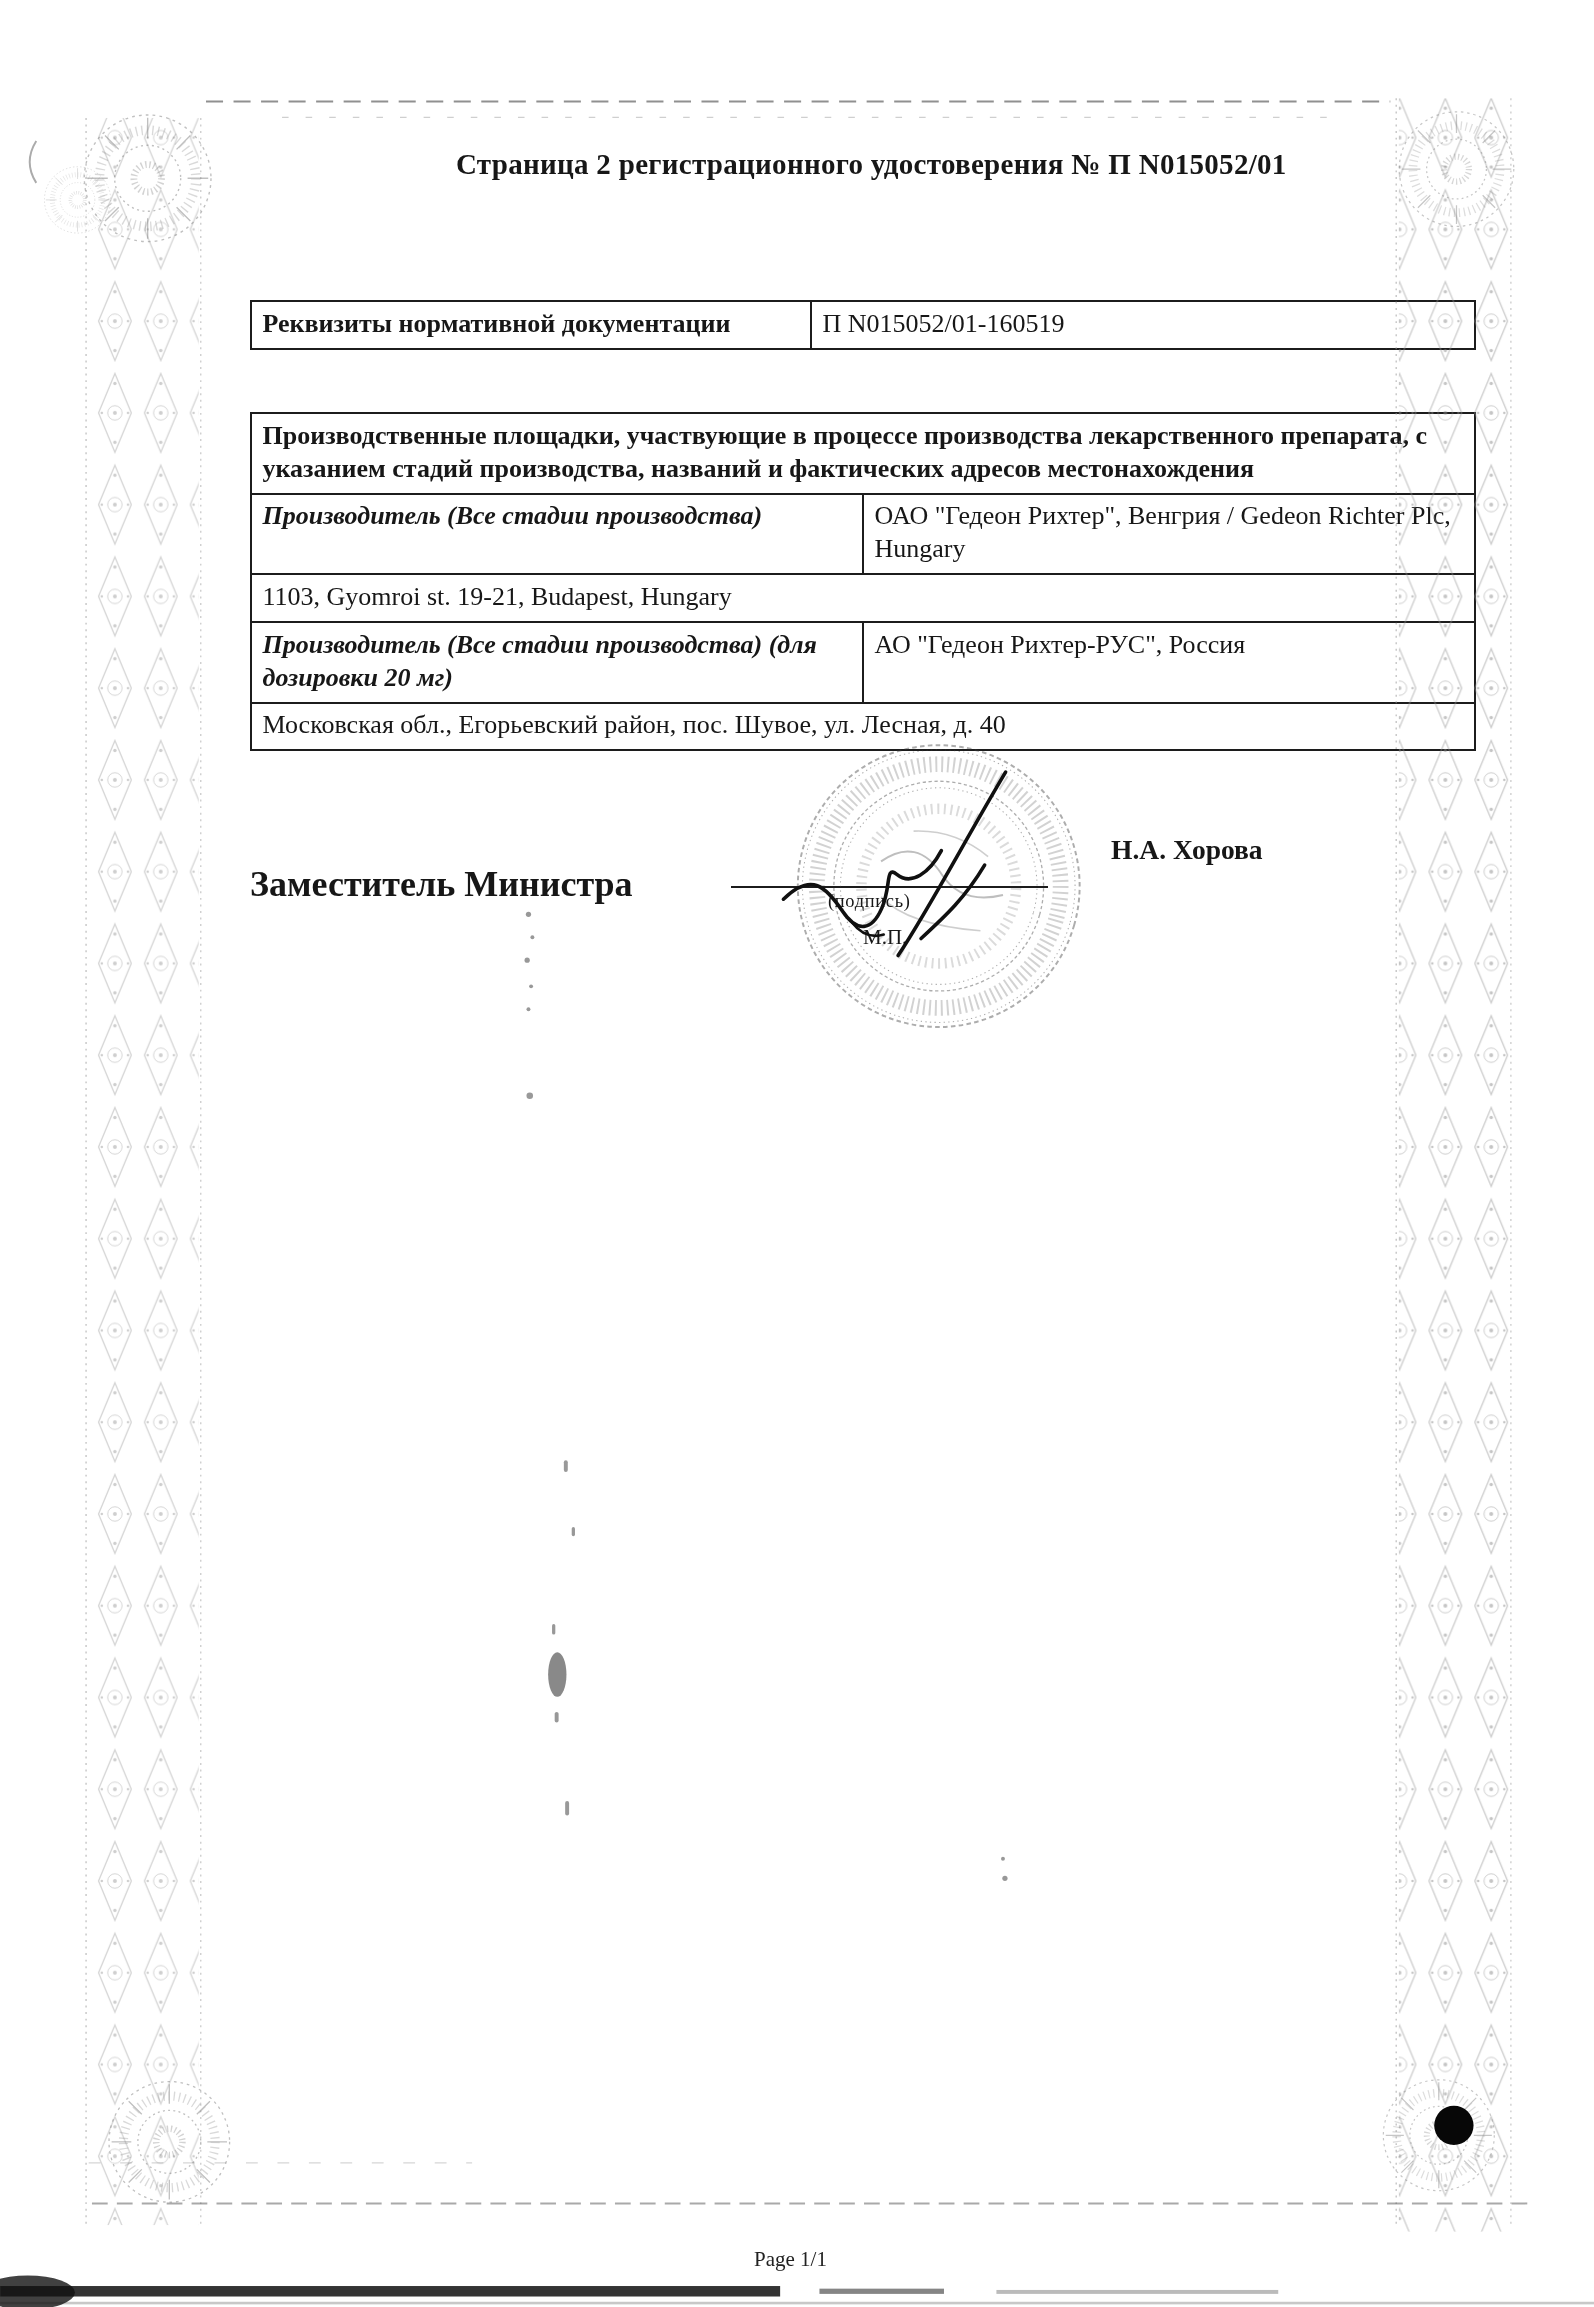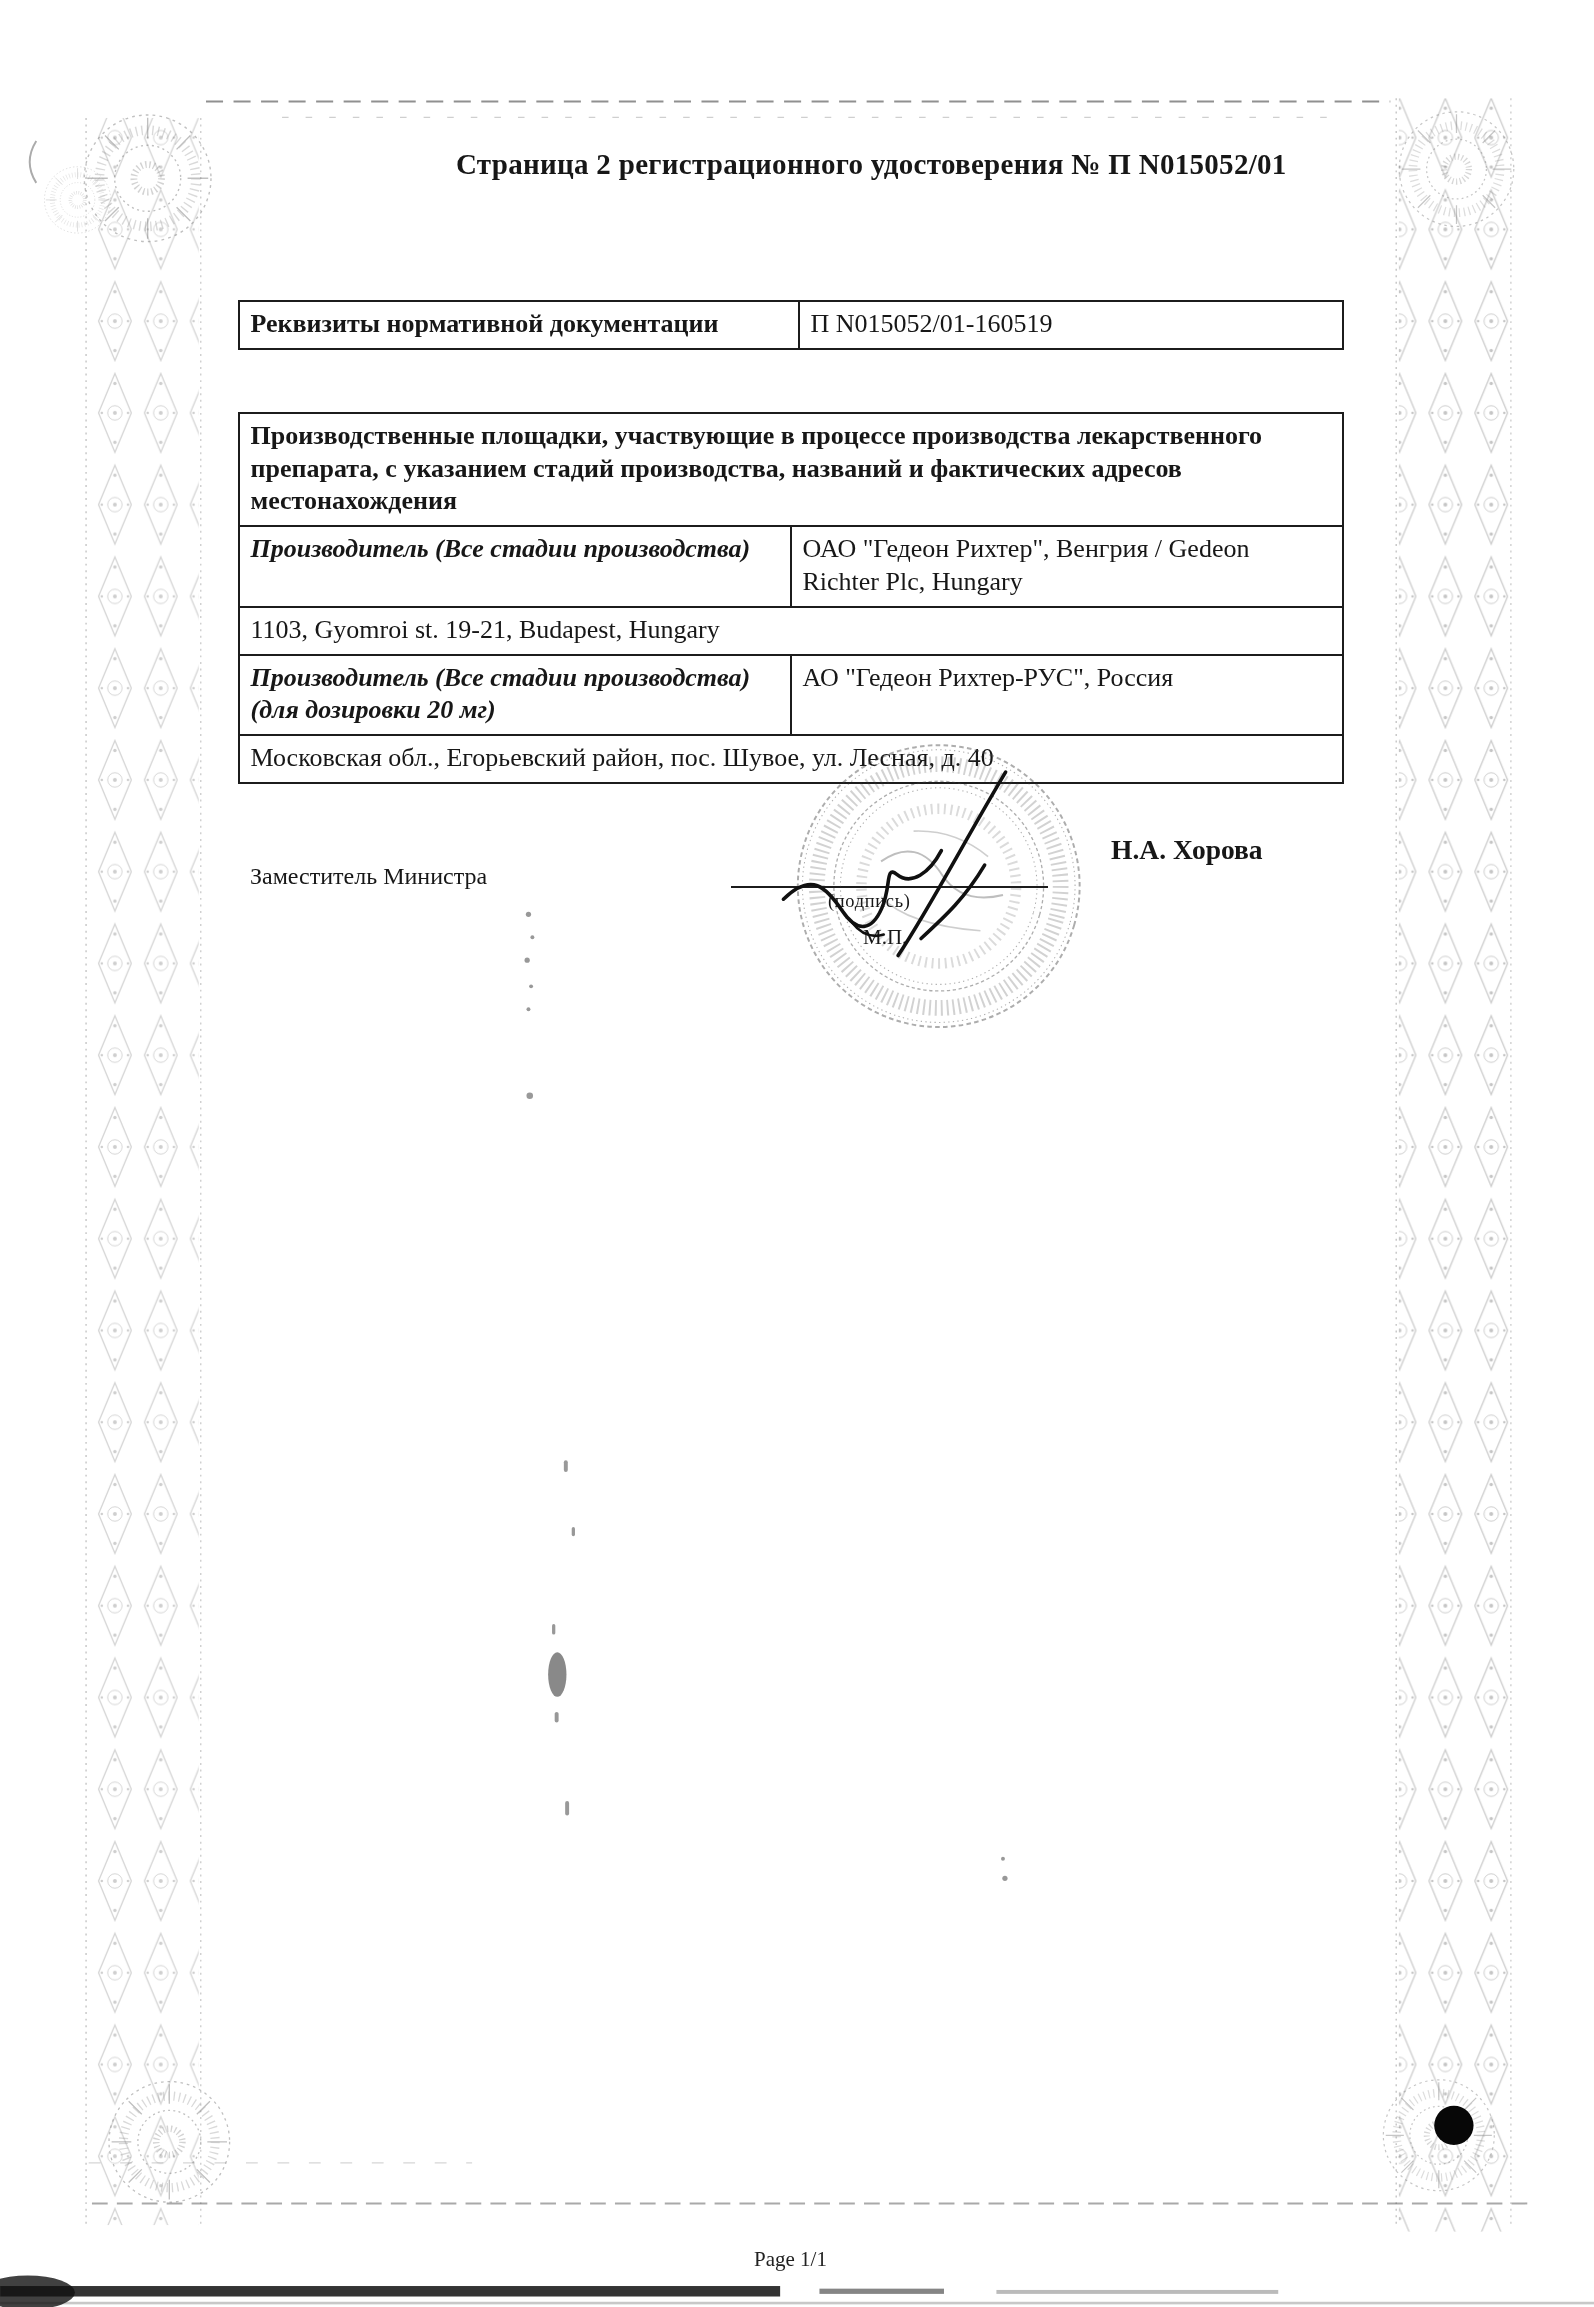--- a/index.html
+++ b/index.html
@@ -13,37 +13,37 @@
     overflow:hidden;
   }
   .deco{position:absolute;left:0;top:0;width:1595px;height:2307px;z-index:3;pointer-events:none;}
   .txt{position:absolute;z-index:2;}
   .title{
     left:456px;top:148px;
     font-size:29px;font-weight:bold;letter-spacing:0.3px;
     white-space:nowrap;
   }
   table.doc{
-    position:absolute;left:238px;width:1106px;z-index:2;
+    position:absolute;left:250px;width:1226px;z-index:2;
     border-collapse:collapse;table-layout:fixed;
   }
   .t1{top:300px;}
   .t2{top:412px;}
   table.doc td{
     border:2px solid #1c1c1c;
     font-size:26px;line-height:1.26;
     padding:5.9px 10.5px 7.2px 10.5px;
     vertical-align:top;
     word-wrap:break-word;
   }
   .t1 .c1{width:537px;}
   .t2 .c1{width:644px;}
   .b{font-weight:bold;}
   .bi{font-weight:bold;font-style:italic;}
-  .sig-title{left:250px;top:863px;font-size:24px;font-weight:normal;white-space:nowrap;}
+  .sig-title{left:250px;top:863px;font-size:36px;font-weight:bold;white-space:nowrap;}
   .sig-name{left:1111px;top:834px;font-size:27.5px;font-weight:bold;white-space:nowrap;}
   .sig-line{left:731px;top:886px;width:317px;border-top:2px solid #1c1c1c;height:0;}
   .sig-caption{left:828px;top:891px;font-size:18.4px;letter-spacing:0.7px;}
   .sig-mp{left:847px;top:925px;font-size:21px;margin-left:16px;}
   .footer{left:754px;top:2247px;font-size:21px;white-space:nowrap;color:#222;}
 </style>
 </head>
 <body>
 
 <div class="page">

